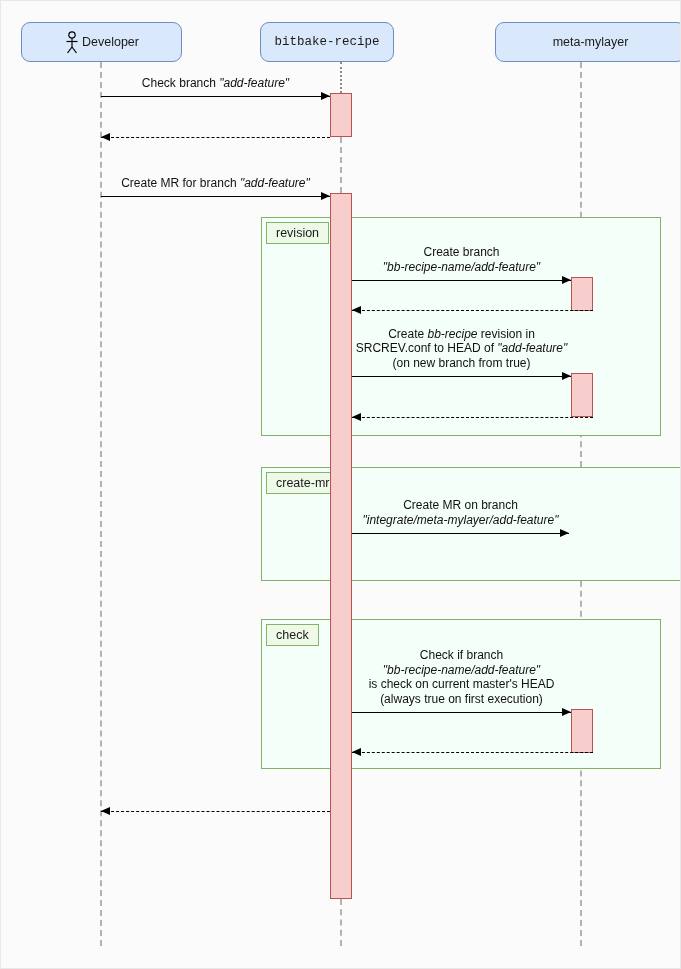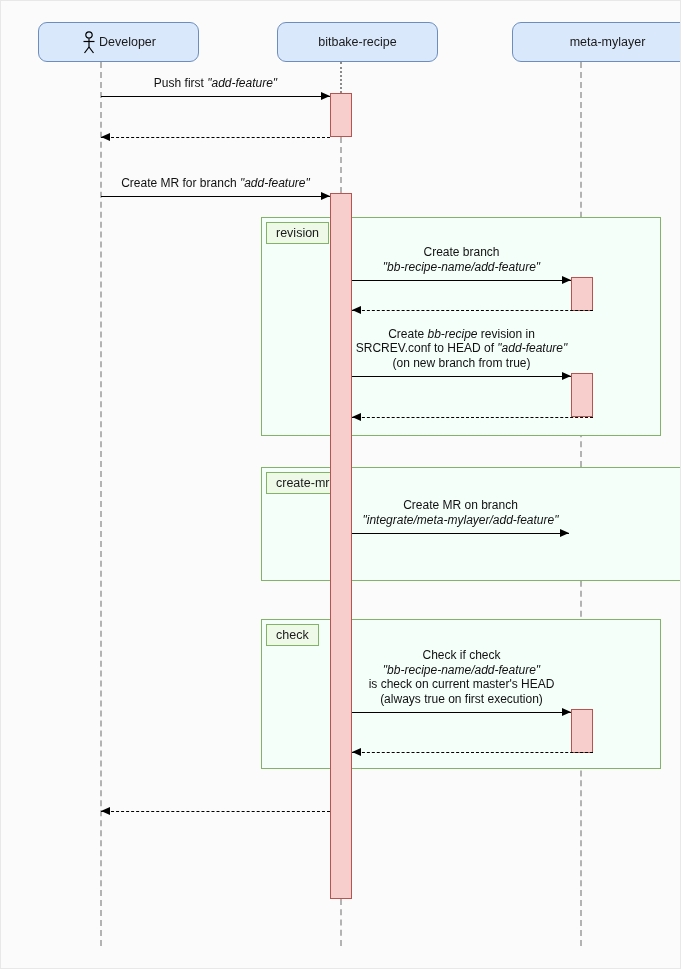--- a/index.html
+++ b/index.html
@@ -23,21 +23,20 @@
     height: 40px;
     background: #dae8fc;
     border: 1.4px solid #6c8ebf;
     border-radius: 9px;
     box-sizing: border-box;
     display: flex;
     align-items: center;
     justify-content: center;
     font-size: 12.5px;
     color: #1a1a1a;
-    margin-left: 17px;
   }
   .actor-label { line-height: 1; }
   .stick-icon {
     position: absolute;
     left: 42px;
     top: 8px;
     width: 16px;
     height: 24px;
   }
   
@@ -126,21 +125,21 @@
       <div class="fragment-tag">check</div>
     </div>
     <div class="activation" style="left: 329px; top: 92px; width: 22px; height: 44px;"></div>
     <div class="activation" style="left: 329px; top: 192px; width: 22px; height: 706px;"></div>
     <div class="activation" style="left: 570px; top: 276px; width: 22px; height: 34px;"></div>
     <div class="activation" style="left: 570px; top: 372px; width: 22px; height: 44px;"></div>
     <div class="activation" style="left: 570px; top: 708px; width: 22px; height: 44px;"></div>
     <div class="msg-line" style="left: 100px; top: 95px; width: 229px;"></div>
     <div class="arrowhead right" style="top: 91px; left: 320px;"></div>
     <div class="msg-label" style="left: 0px; width: 681px; top: 74.5px; text-align: center; transform: translateX(-126px);">
-      <div><span>Push first </span><i>"add-feature"</i></div>
+      <div><span>Check branch </span><i>"add-feature"</i></div>
     </div>
     <div class="msg-line ret" style="left: 100px; top: 136px; width: 229px;"></div>
     <div class="arrowhead left" style="top: 132px; left: 100px;"></div>
     <div class="msg-line" style="left: 100px; top: 195px; width: 229px;"></div>
     <div class="arrowhead right" style="top: 191px; left: 320px;"></div>
     <div class="msg-label" style="left: 0px; width: 681px; top: 174.5px; text-align: center; transform: translateX(-126px);">
       <div><span>Create MR for branch </span><i>"add-feature"</i></div>
     </div>
     <div class="msg-line" style="left: 351px; top: 279px; width: 219px;"></div>
     <div class="arrowhead right" style="top: 275px; left: 561px;"></div>
@@ -161,38 +160,38 @@
     <div class="arrowhead left" style="top: 412px; left: 351px;"></div>
     <div class="msg-line" style="left: 351px; top: 532px; width: 217px;"></div>
     <div class="arrowhead right" style="top: 528px; left: 559px;"></div>
     <div class="msg-label" style="left: 0px; width: 681px; top: 497px; text-align: center; transform: translateX(119px);">
       <div><span>Create MR on branch</span></div>
       <div><i>"integrate/meta-mylayer/add-feature"</i></div>
     </div>
     <div class="msg-line" style="left: 351px; top: 711px; width: 219px;"></div>
     <div class="arrowhead right" style="top: 707px; left: 561px;"></div>
     <div class="msg-label" style="left: 0px; width: 681px; top: 647px; text-align: center; transform: translateX(120px);">
-      <div><span>Check if check</span></div>
+      <div><span>Check if branch</span></div>
       <div><i>"bb-recipe-name/add-feature"</i></div>
       <div><span>is check on current master's HEAD</span></div>
       <div><span>(always true on first execution)</span></div>
     </div>
     <div class="msg-line ret" style="left: 351px; top: 751px; width: 241px;"></div>
     <div class="arrowhead left" style="top: 747px; left: 351px;"></div>
     <div class="msg-line ret" style="left: 100px; top: 810px; width: 229px;"></div>
     <div class="arrowhead left" style="top: 806px; left: 100px;"></div>
     <div class="actor-box" style="left: 20px; top: 21px; width: 161px;">
       <span class="stick-icon"><svg viewBox="0 0 16 24" width="16" height="24">
           <circle cx="8" cy="4" r="3.2" fill="none" stroke="#000" stroke-width="1.2"></circle>
           <line x1="8" y1="7.4" x2="8" y2="16" stroke="#000" stroke-width="1.2"></line>
           <line x1="2.5" y1="10.5" x2="13.5" y2="10.5" stroke="#000" stroke-width="1.2"></line>
           <line x1="8" y1="16" x2="3.5" y2="22" stroke="#000" stroke-width="1.2"></line>
           <line x1="8" y1="16" x2="12.5" y2="22" stroke="#000" stroke-width="1.2"></line>
         </svg></span>
       <span class="actor-label" style="margin-left: 18px;">Developer</span>
     </div>
-    <div class="actor-box" style="left: 259px; top: 21px; width: 161px;">
+    <div class="actor-box" style="left: 259px; top: 21px; width: 134px; font-family: Liberation Mono, monospace;">
       <span class="actor-label">bitbake-recipe</span>
     </div>
     <div class="actor-box" style="left: 494px; top: 21px; width: 191px;">
       <span class="actor-label">meta-mylayer</span>
     </div>
   </div>
 
 </body></html>

